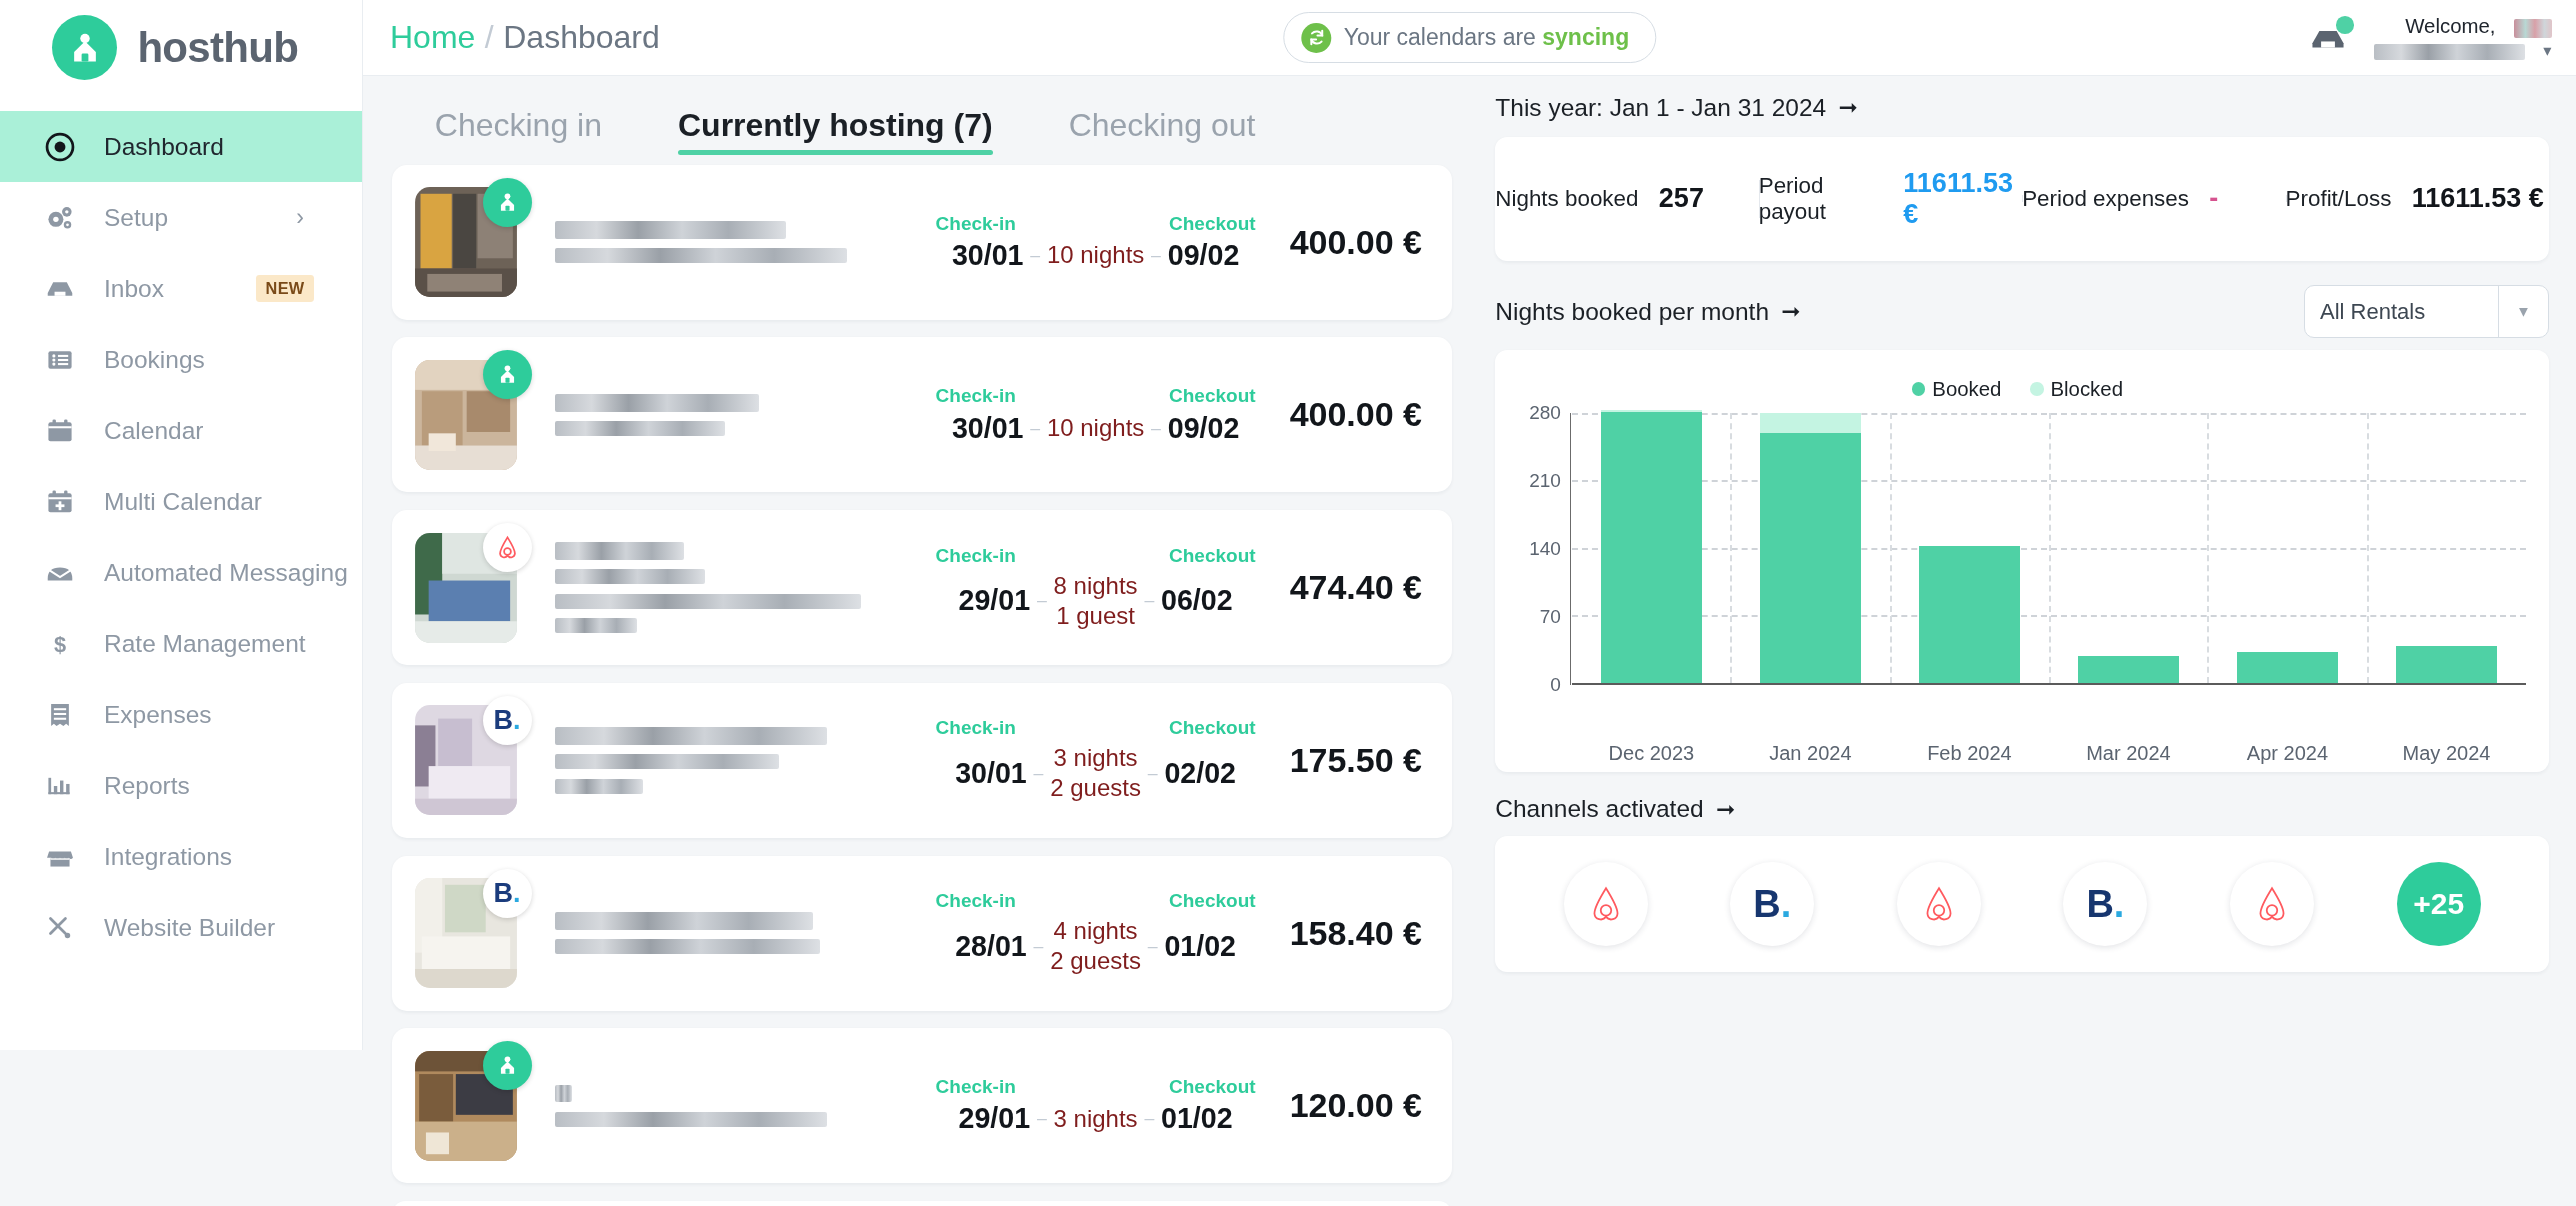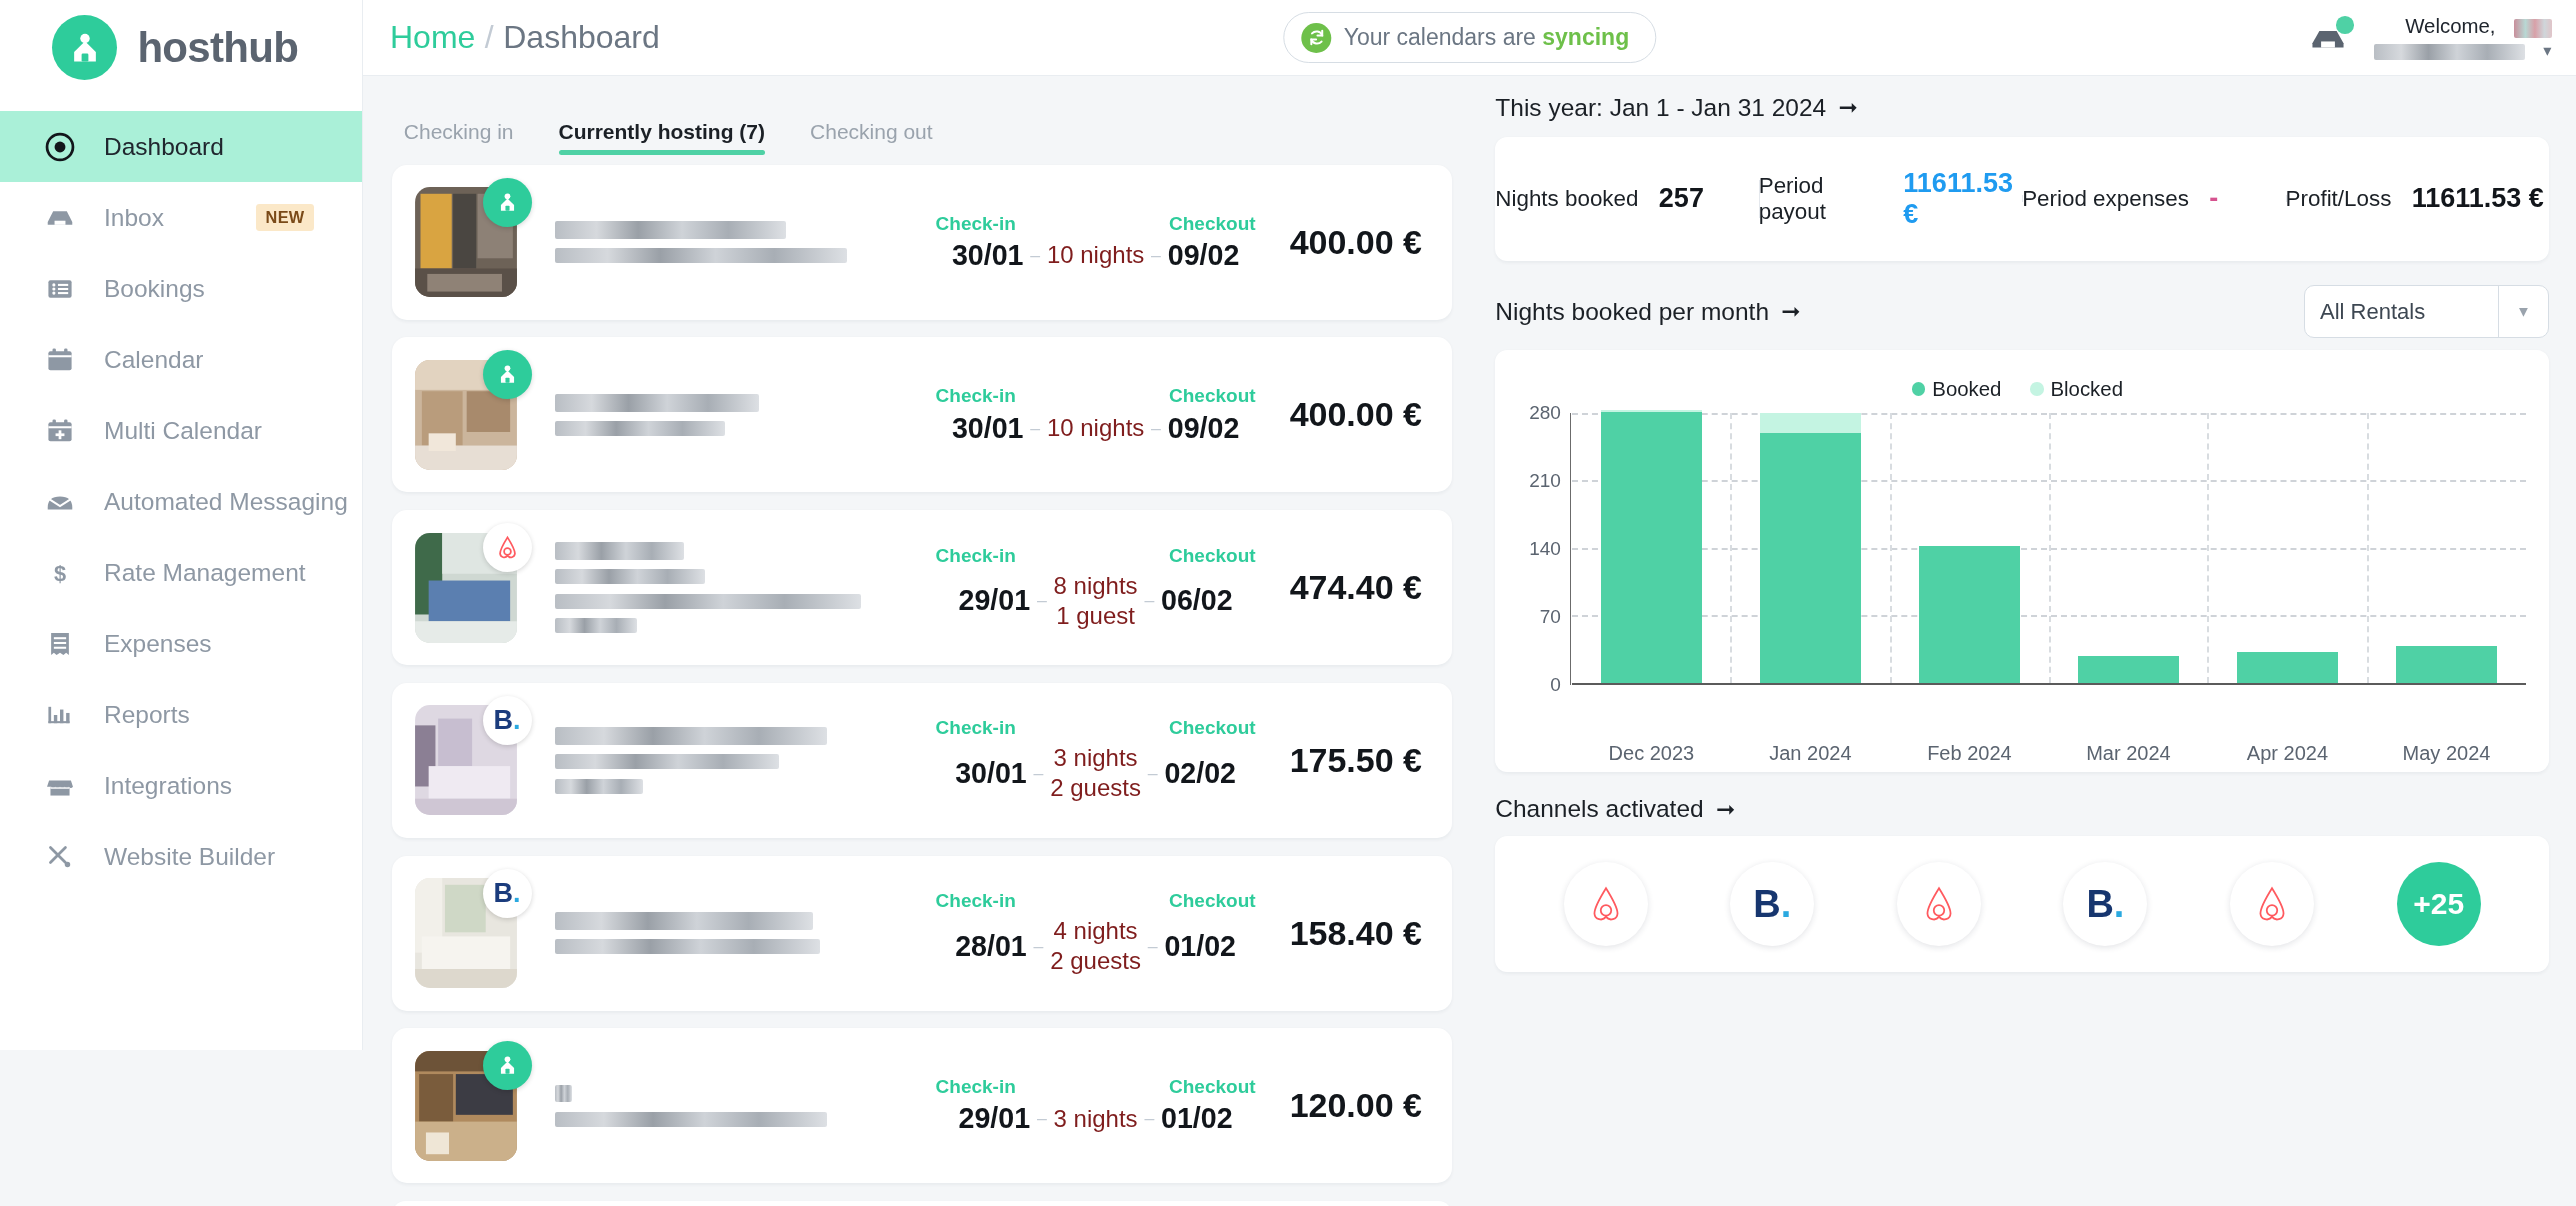--- a/index.html
+++ b/index.html
@@ -84,21 +84,21 @@
   .blur { display: inline-block; border-radius: 2px; }
   .blur.g { background: linear-gradient(90deg,#b9bec4 0%,#d6d9dd 18%,#9aa0a7 36%,#cfd3d8 55%,#a8aeb5 75%,#dde0e4 100%); }
   .blur.c { background: linear-gradient(90deg,#c98f9b 0%,#b8d8d4 30%,#d8a0a8 55%,#cfd6da 80%,#e0c4c8 100%); }
   .caret-sm { font-size: 16.3px; color: #6b7683; }
 
   .content { flex: 1; display: flex; overflow: hidden; }
 
   
   .leftcol { width: 1116px; min-width: 1116px; padding: 16.3px 27px 0 28.6px; overflow: hidden; }
   .tabs { display: flex; gap: 45px; align-items: flex-end; height: 63px; padding-left: 12.2px; }
-  .tab { font-size: 21px; color: #9aa3ad; cursor: pointer; padding-bottom: 11px; position: relative; white-space: nowrap; }
+  .tab { font-size: 32px; color: #9aa3ad; cursor: pointer; padding-bottom: 11px; position: relative; white-space: nowrap; margin-left: 31px; }
   .tab.active { color: #1b2026; font-weight: 700; }
   .tab.active::after {
     content:""; position: absolute; left: 0; right: 0; bottom: 0;
     height: 5.4px; background: #4fd1a5; border-radius: 2.7px;
   }
 
   .cards { margin-top: 9.5px; display: flex; flex-direction: column; gap: 17.7px; }
   .card {
     background: #fff; border-radius: 15px; height: 155px;
     display: flex; align-items: center; padding: 0 30px 0 23px;
@@ -222,20 +222,34 @@
       <div class="nav-item active">
         <span class="nicon">
           <svg width="30" height="30" viewBox="0 0 44 44">
               <circle cx="22" cy="22" r="19" fill="none" stroke="#12161b" stroke-width="4"></circle>
               <circle cx="22" cy="22" r="8" fill="#12161b"></circle>
             </svg>
         </span>
         <span class="nlabel">Dashboard</span>
       </div>
 
+      <div class="nav-item">
+        <span class="nicon">
+          <svg width="30" height="30" viewBox="0 0 44 44" fill="#8e98a4">
+            <circle cx="16" cy="24" r="11"></circle>
+              <circle cx="16" cy="24" r="4" fill="#fff"></circle>
+            <circle cx="32" cy="13" r="7"></circle>
+              <circle cx="32" cy="13" r="2.5" fill="#fff"></circle>
+            <circle cx="33" cy="32" r="5.5"></circle>
+              <circle cx="33" cy="32" r="2" fill="#fff"></circle>
+          </svg>
+        </span>
+        <span class="nlabel">Setup</span>
+        <span class="chev">›</span>
+      </div>
 
       <div class="nav-item">
         <span class="nicon">
           <svg width="30" height="30" viewBox="0 0 44 44" fill="#8e98a4">
               <path d="M4 28 L12 12 L32 12 L40 28 L40 32 L4 32 Z"></path>
               <rect x="14" y="26" width="16" height="6" fill="#fff"></rect>
             </svg>
         </span>
         <span class="nlabel">Inbox</span>
         <span class="badge-new">NEW</span>

